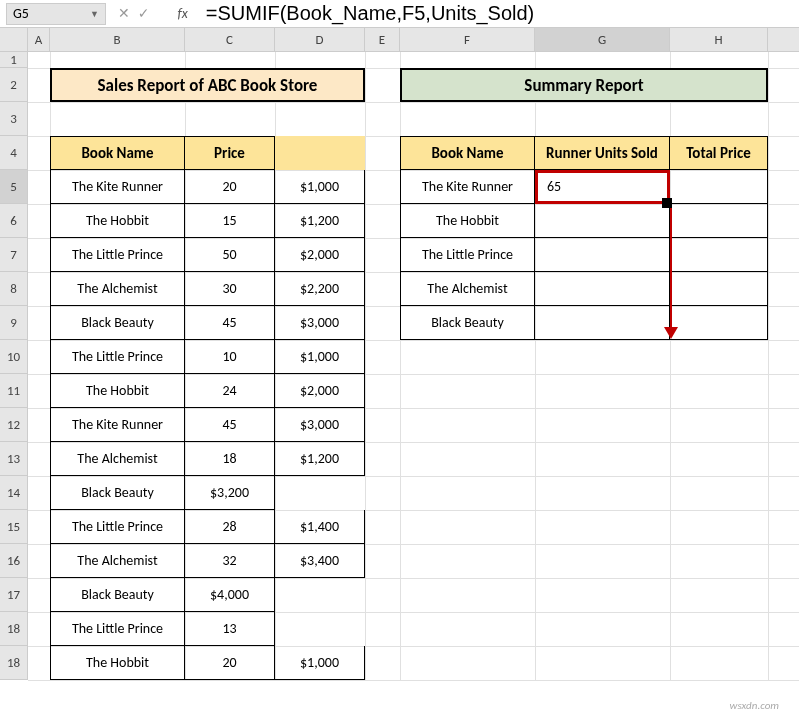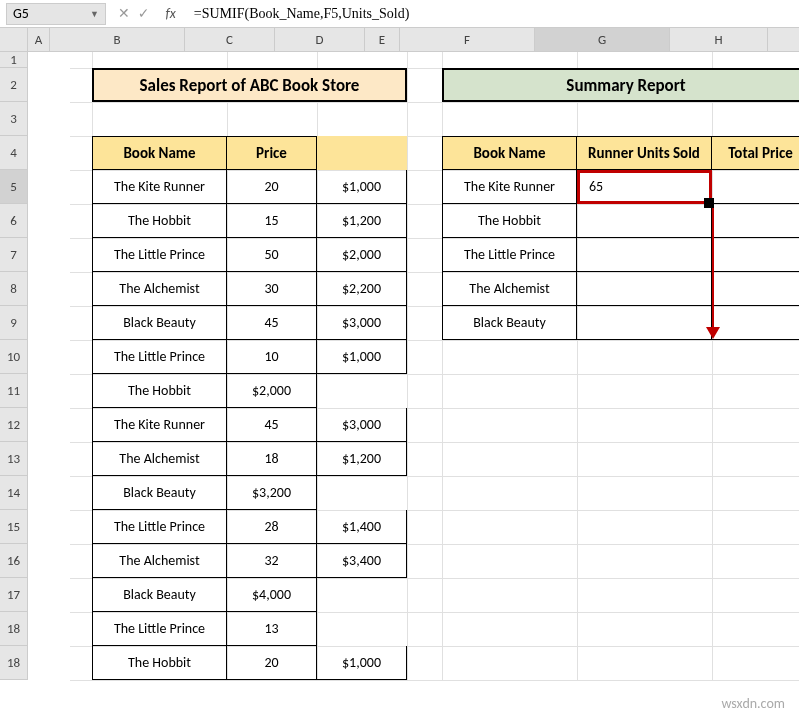--- a/index.html
+++ b/index.html
@@ -3,37 +3,37 @@
 <meta charset="utf-8">
 <style>
 * { box-sizing: border-box; margin: 0; padding: 0; }
 body { font-family: Calibri, Arial, sans-serif; font-size: 14px; background: #fff; color: #000; width: 799px; height: 718px; overflow: hidden; position: relative; }
 
 .formula-bar { display: flex; align-items: center; height: 28px; border-bottom: 1px solid #ccc; background: #fff; }
 .name-box { width: 100px; height: 22px; border: 1px solid #ccc; margin: 0 6px; padding: 0 6px; display: flex; align-items: center; justify-content: space-between; background: #e5e5e5; }
 .name-box .dd { font-size: 9px; color: #666; }
 .fx-buttons { display: flex; align-items: center; gap: 8px; padding: 0 6px; color: #999; }
 .fx-buttons span { display: inline-block; }
-.fx-label { font-style: italic; color: #555; margin-left: 8px; margin-right: 8px; }
-.formula-input { flex: 1; border: none; outline: none; font-size: 14px; padding: 0 4px; font-family: Liberation Serif, serif; }
+.fx-label { font-style: italic; color: #555; margin-left: 20px; margin-right: 8px; }
+.formula-input { flex: 1; border: none; outline: none; font-size: 20px; padding: 0 4px; }
 
 .grid-area { position: relative; }
 .col-headers { display: flex; background: #e6e6e6; height: 24px; border-bottom: 1px solid #ccc; }
 .corner { width: 28px; border-right: 1px solid #ccc; background: #e6e6e6; }
 .ch { text-align: center; border-right: 1px solid #ccc; line-height: 24px; color: #444; font-size: 13px; }
 .ch.sel { background: #d2d2d2; }
 .cw-A{width:22px;} .cw-B{width:135px;} .cw-C{width:90px;} .cw-D{width:90px;} .cw-E{width:35px;} .cw-F{width:135px;} .cw-G{width:135px;} .cw-H{width:98px;}
 
 .body-area { display: flex; }
 .row-headers { width: 28px; background: #e6e6e6; border-right: 1px solid #ccc; }
 .rh { text-align: center; border-bottom: 1px solid #ccc; line-height: 34px; height: 34px; color: #444; font-size: 13px; }
 .rh.r1 { height: 16px; line-height: 16px; }
 .rh.sel { background: #d2d2d2; }
 
-.cells { position: relative; flex: 1; margin-left: 42px; }
+.cells { position: relative; flex: 1; }
 
 
 .sales-title { position: absolute; left: 22px; top: 16px; width: 315px; height: 34px; background: #fde8c6; border: 2px solid #000; display: flex; align-items: center; justify-content: center; font-weight: bold; font-size: 17px; }
 .sales-table { position: absolute; left: 22px; top: 84px; width: 315px; }
 .st-head { display: flex; background: #fde499; height: 34px; }
 .st-head div { border: 1px solid #000; display: flex; align-items: center; justify-content: center; font-weight: bold; font-size: 15px; }
 .st-row { display: flex; height: 34px; }
 .st-row div { border: 1px solid #000; border-top: none; display: flex; align-items: center; justify-content: center; font-size: 14px; }
 .st-b { width: 135px; } .st-c { width: 90px; } .st-d { width: 90px; }
 .st-row .st-b, .st-row .st-c, .st-row .st-d { border-left: 1px solid #000; }
@@ -50,21 +50,21 @@
 .sm-head .sm-g, .sm-head .sm-h, .sm-row .sm-g, .sm-row .sm-h { border-left: none; }
 
 
 .sel-cell { position: absolute; left: 507px; top: 118px; width: 135px; height: 34px; border: 3px solid #c00000; z-index: 5; pointer-events: none; }
 .fill-handle { position: absolute; left: 634px; top: 146px; width: 10px; height: 10px; background: #000; z-index: 6; }
 
 
 .arrow-line { position: absolute; left: 642px; top: 156px; width: 2px; height: 122px; background: #c00000; z-index: 4; }
 .arrow-head { position: absolute; left: 636px; top: 275px; width: 0; height: 0; border-left: 7px solid transparent; border-right: 7px solid transparent; border-top: 12px solid #c00000; z-index: 4; }
 
-.watermark { position: absolute; right: 14px; bottom: 6px; font-size: 14px; color: #aaa; }
+.watermark { position: absolute; right: 20px; bottom: 6px; font-size: 11px; color: #aaa; font-style: italic; }
 
 
 .grid-bg { position: absolute; left: 0; top: 0; right: 0; bottom: 0; }
 .gl-v { position: absolute; top: 0; bottom: 0; width: 1px; background: #e0e0e0; }
 .gl-h { position: absolute; left: 0; right: 0; height: 1px; background: #e0e0e0; }
 </style>
 </head>
 <body>
 
 <div class="formula-bar">
@@ -177,20 +177,21 @@
               <div class="st-c">45</div>
               <div class="st-d">$3,000</div>
             </div>
             <div class="st-row">
               <div class="st-b">The Little Prince</div>
               <div class="st-c">10</div>
               <div class="st-d">$1,000</div>
             </div>
             <div class="st-row">
               <div class="st-b">The Hobbit</div>
+              <div class="st-c">24</div>
               <div class="st-d">$2,000</div>
             </div>
             <div class="st-row">
               <div class="st-b">The Kite Runner</div>
               <div class="st-c">45</div>
               <div class="st-d">$3,000</div>
             </div>
             <div class="st-row">
               <div class="st-b">The Alchemist</div>
               <div class="st-c">18</div>

